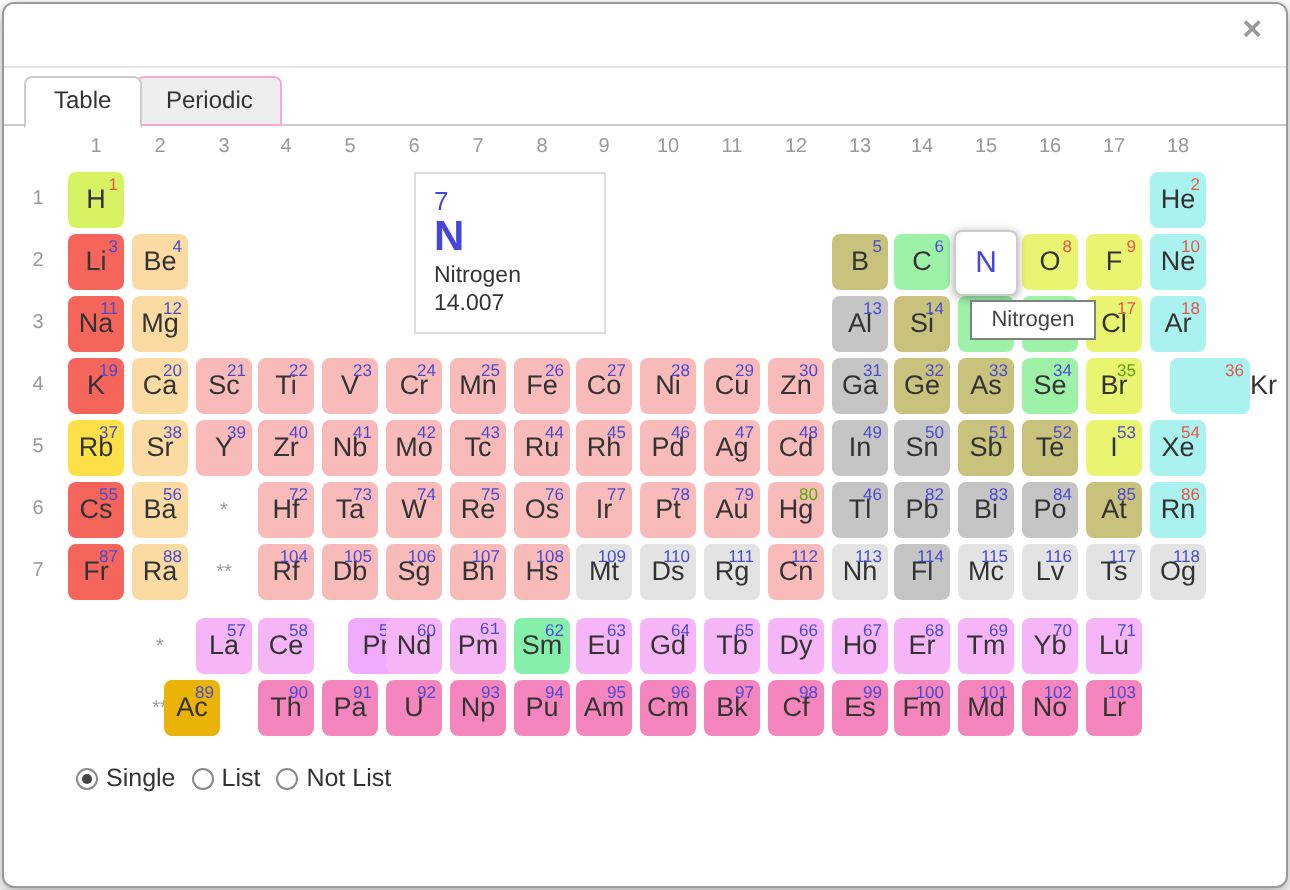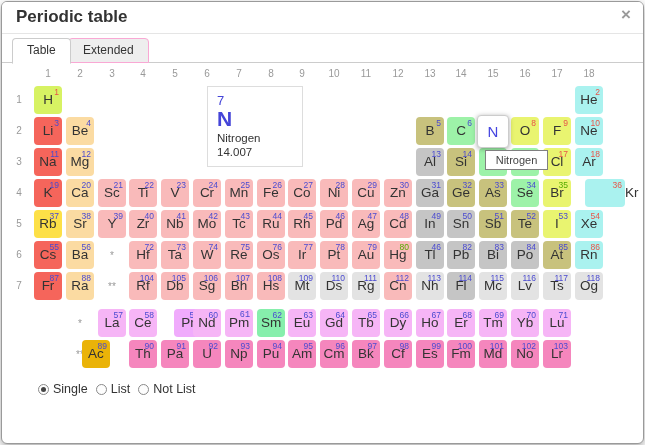--- a/index.html
+++ b/index.html
@@ -39,27 +39,26 @@
   .btn.cancel{right:44px;width:58px;background:#fff;border:1px solid #bbb;color:#333;}
   .btn.ok{right:6px;width:34px;background:#f4f4f4;border:1px solid #ddd;color:#aaa;cursor:default;}
 </style>
 </head>
 <body>
 
 <div id="stage">
   <div class="dialog">
 
     <div class="hdr">
-      <div class="title">Periodic table</div>
       <div class="close">×</div>
     </div>
 
     <div class="tabbar">
       <div class="tab active" style="left:10px;">Table</div>
-      <div class="tab" style="left:66px;">Extended</div>
+      <div class="tab" style="left:66px;">Periodic</div>
     </div>
 
     <div id="gridhost">
         <div class="colhead" style="left: 32px;">1</div>
         <div class="colhead" style="left: 64px;">2</div>
         <div class="colhead" style="left: 96px;">3</div>
         <div class="colhead" style="left: 127px;">4</div>
         <div class="colhead" style="left: 159px;">5</div>
         <div class="colhead" style="left: 191px;">6</div>
         <div class="colhead" style="left: 223px;">7</div>

